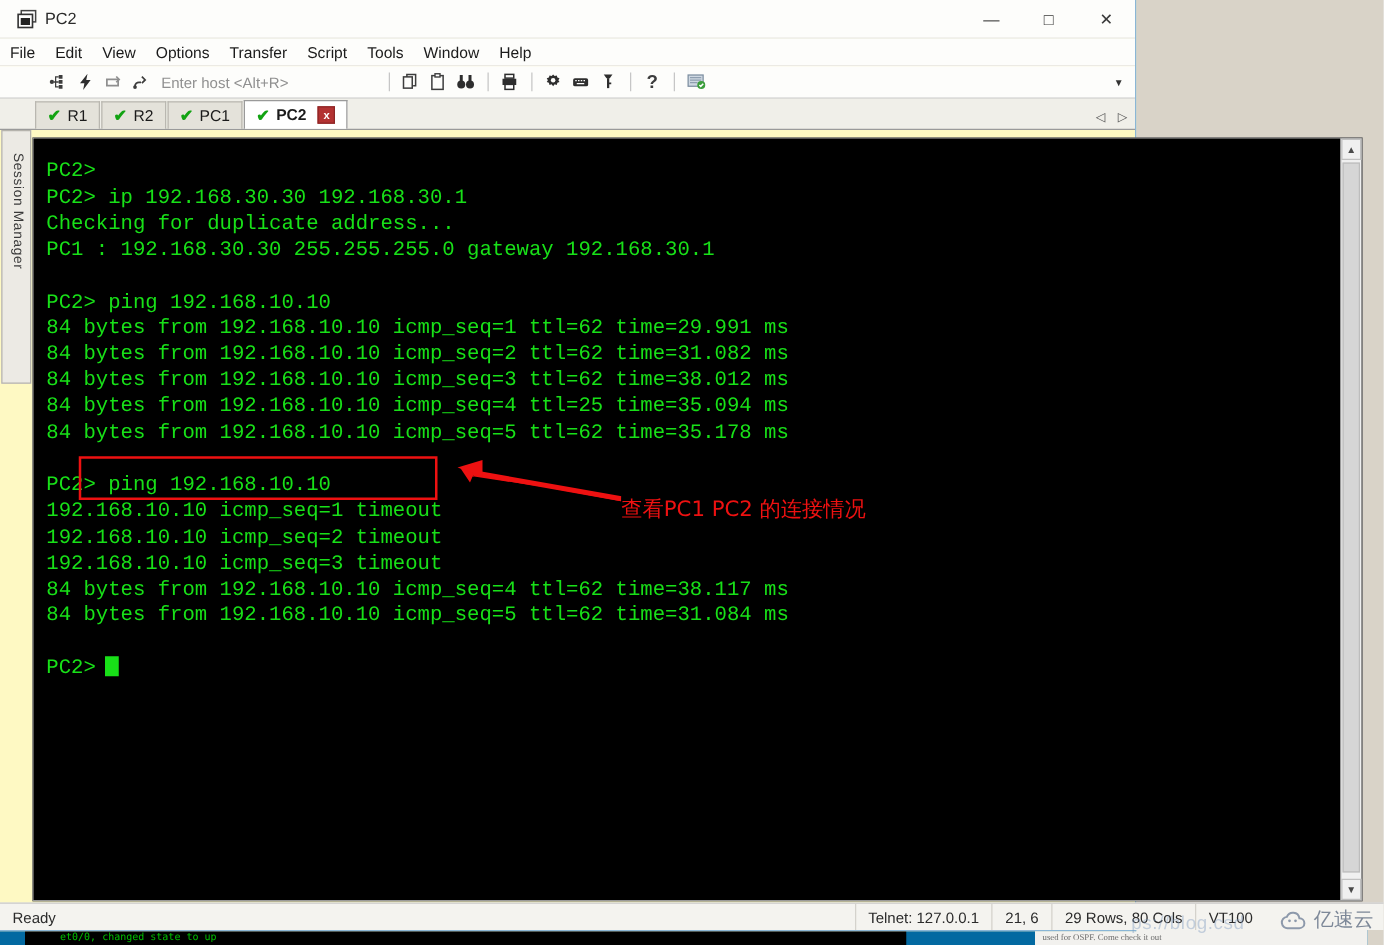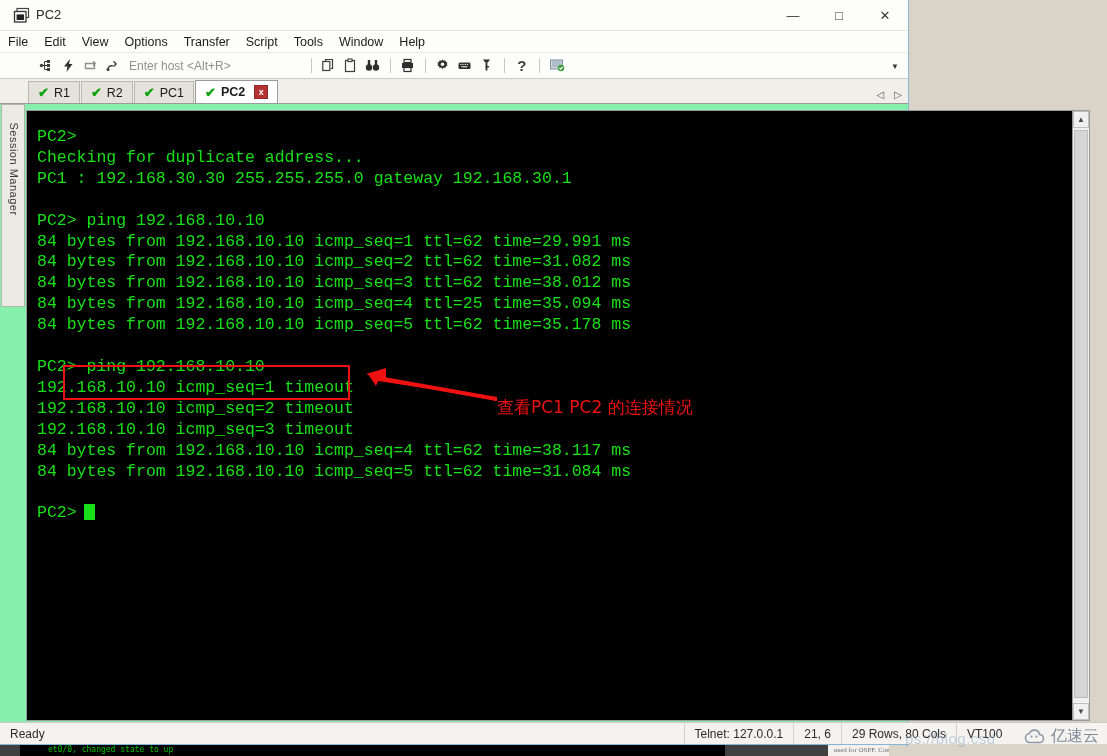--- a/index.html
+++ b/index.html
@@ -2,33 +2,33 @@
 <html><head>
 <meta charset="utf-8">
 <style>
   * { box-sizing: border-box; margin:0; padding:0; }
   html,body{ width:1107px; height:756px; overflow:hidden; background:#fff;
              font-family:"Liberation Sans", sans-serif; }
 
   #app{ position:relative; width:1107px; height:756px; background:#d9d3c8; }
 
   
-  .bg-strip{ position:absolute; left:0; top:744px; width:889px; height:12px;
-             background:#404040; overflow:hidden; }
+  .bg-strip{ position:absolute; left:0; top:744px; width:1094px; height:12px;
+             background:#0369a1; overflow:hidden; }
   .bg-term{ position:absolute; left:20px; top:0; width:705px; height:12px;
             background:#000; color:#00c000; font-family:"DejaVu Sans Mono",monospace;
             font-size:8px; line-height:12px; padding-left:28px; white-space:nowrap; }
   .bg-doc{ position:absolute; left:828px; top:0; width:270px; height:12px;
            background:#f2f1ee; color:#6b6b6b; font-family:"Liberation Serif",serif;
            font-size:7px; line-height:12px; padding-left:6px; white-space:nowrap; overflow:hidden;}
   .bg-img{ position:absolute; left:1098px; top:0; width:9px; height:12px; background:#b08a72;}
 
   
   .win{ position:absolute; left:0; top:0; width:909px; height:745px;
-        background:#86efac; border:1px solid #8ab6d6; border-top:none; border-left:none;}
+        background:#fef9c3; border:1px solid #8ab6d6; border-top:none; border-left:none;}
 
   
   .titlebar{ position:relative; height:31px; background:#fdfdfb;
              border-bottom:1px solid #e8e6e0; }
   .title-icon{ position:absolute; left:13px; top:7px; width:17px; height:17px; }
   .title-text{ position:absolute; left:36px; top:7px; font-size:13px; color:#2b2b2b; }
   .wbtns{ position:absolute; right:0; top:0; height:31px; display:flex; }
   .wbtn{ width:46px; height:31px; display:flex; align-items:center; justify-content:center;
          color:#3a3a3a; font-size:13px; }
 
@@ -285,20 +285,21 @@
       </div>
     </div>
 
     <div class="rail">
       <div class="rail-txt">Session Manager</div>
     </div>
 
     <div class="term-wrap">
       <div class="term">
         <div class="tline">PC2&gt;</div>
+        <div class="tline">PC2&gt; ip 192.168.30.30 192.168.30.1</div>
         <div class="tline">Checking for duplicate address...</div>
         <div class="tline">PC1 : 192.168.30.30 255.255.255.0 gateway 192.168.30.1</div>
         <div class="tline">&nbsp;</div>
         <div class="tline">PC2&gt; ping 192.168.10.10</div>
         <div class="tline">84 bytes from 192.168.10.10 icmp_seq=1 ttl=62 time=29.991 ms</div>
         <div class="tline">84 bytes from 192.168.10.10 icmp_seq=2 ttl=62 time=31.082 ms</div>
         <div class="tline">84 bytes from 192.168.10.10 icmp_seq=3 ttl=62 time=38.012 ms</div>
         <div class="tline">84 bytes from 192.168.10.10 icmp_seq=4 ttl=25 time=35.094 ms</div>
         <div class="tline">84 bytes from 192.168.10.10 icmp_seq=5 ttl=62 time=35.178 ms</div>
         <div class="tline">&nbsp;</div>

